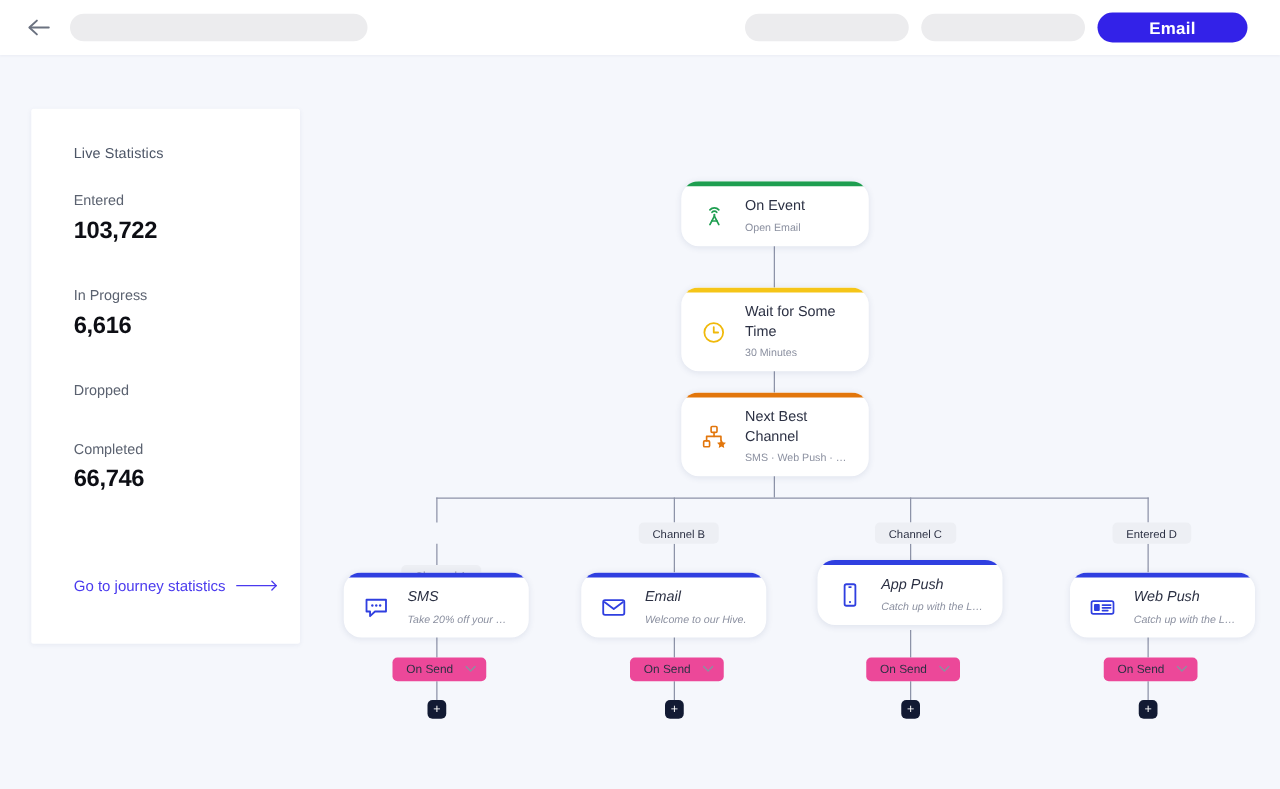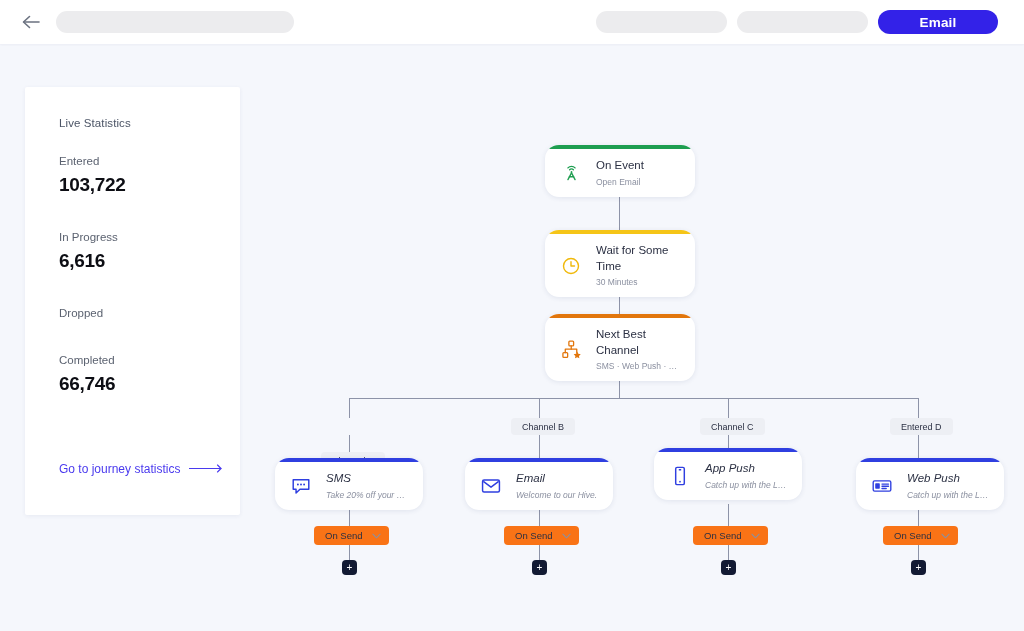--- a/index.html
+++ b/index.html
@@ -77,21 +77,21 @@
   .trunk-node { width: 150px; }
   .chan-node { width: 148px; font-style: italic; }
 
   .chip {
     position: absolute; background: #edeff4; border-radius: 4px;
     height: 17px; padding: 0 11px;
     display: flex; align-items: center; justify-content: center;
     font-size: 9px; color: #2b3043; cursor: pointer;
   }
   .onsend {
-    position: absolute; background: #f97316; border-radius: 4px;
+    position: absolute; background: #ec4899; border-radius: 4px;
     height: 19px; padding: 0 8px 0 11px;
     display: flex; align-items: center; gap: 9px;
     font-size: 9.5px; color: #2b3043; cursor: pointer;
   }
   .plus {
     position: absolute; width: 15px; height: 15px; border-radius: 4px;
     background: #121a33; color: #ffffff;
     display: flex; align-items: center; justify-content: center;
     font-size: 10px; line-height: 1; cursor: pointer;
   }

